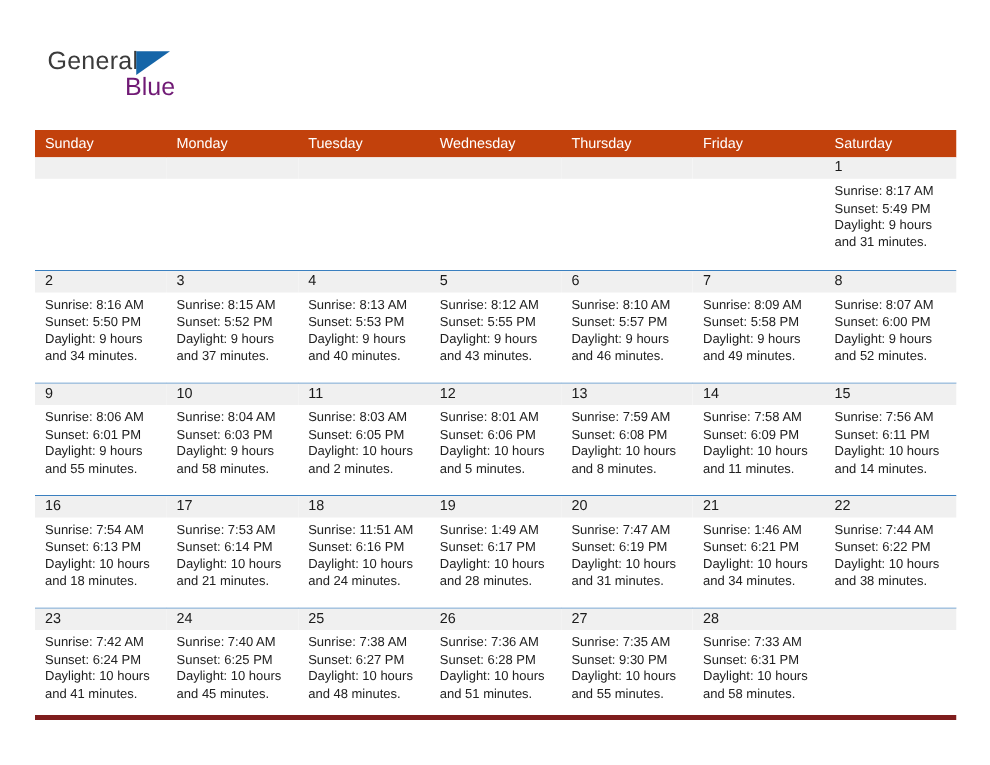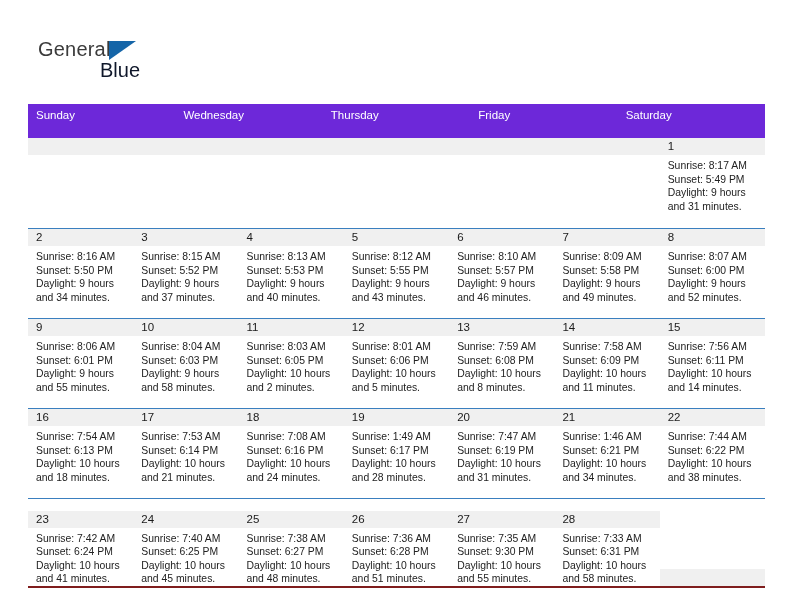--- a/index.html
+++ b/index.html
@@ -51,21 +51,21 @@
     top: 3px;
     width: 0; height: 0;
     border-left: 27px solid #1565a8;
     border-bottom: 19px solid transparent;
   }
   .brand-blue {
     position: absolute;
     left: 62px;
     top: 21px;
     font-size: 20px;
-    color: #0f172a;
+    color: #701a75;
     font-family: "Liberation Sans", sans-serif;
   }
   .title-block {
     position: absolute;
     right: 38px;
     top: 32px;
     text-align: right;
   }
   .cal-title {
     font-size: 25px;
@@ -83,40 +83,40 @@
 
   
   .calendar {
     position: absolute;
     left: 28px;
     top: 104px;
     width: 737px;
   }
   .weekhead {
     display: flex;
-    background: #6d28d9;
-    height: 34px;
+    background: #c2410c;
+    height: 22px;
   }
   .weekhead .wh {
     flex: 1 1 0;
     min-width: 0;
     color: #ffffff;
     font-size: 11.5px;
     line-height: 22px;
     padding-left: 8px;
     white-space: nowrap;
     overflow: hidden;
   }
   .weekrow {
     display: flex;
     height: 90px;
     border-top: 1px solid #3a7fbf;
   }
   .weekrow.first { border-top: none; }
-  .weekrow:last-child { border-bottom: 2px solid #7f1d1d; align-items: flex-end; }
+  .weekrow:last-child { border-bottom: 4px solid #7f1d1d; }
   .cell {
     flex: 1 1 0;
     min-width: 0;
     position: relative;
     background: #ffffff;
   }
   .daybar {
     height: 17px;
     background: #f0f0f0;
     padding-left: 8px;
@@ -148,20 +148,22 @@
       <span class="brand-blue">Blue</span>
     </div>
 
 
   </div>
 
   <div class="calendar">
 
     <div class="weekhead">
       <div class="wh">Sunday</div>
+      <div class="wh">Monday</div>
+      <div class="wh">Tuesday</div>
       <div class="wh">Wednesday</div>
       <div class="wh">Thursday</div>
       <div class="wh">Friday</div>
       <div class="wh">Saturday</div>
     </div>
 
     <div id="weeks-container">
         <div class="weekrow first">
           <div class="cell empty">
             <div class="daybar"></div>
@@ -336,21 +338,21 @@
             <div class="info">
               <div>Sunrise: 7:53 AM</div>
               <div>Sunset: 6:14 PM</div>
               <div>Daylight: 10 hours</div>
               <div>and 21 minutes.</div>
             </div>
           </div>
           <div class="cell">
             <div class="daybar">18</div>
             <div class="info">
-              <div>Sunrise: 7:08 AM</div>
+              <div>Sunrise: 11:51 AM</div>
               <div>Sunset: 6:16 PM</div>
               <div>Daylight: 10 hours</div>
               <div>and 24 minutes.</div>
             </div>
           </div>
           <div class="cell">
             <div class="daybar">19</div>
             <div class="info">
               <div>Sunrise: 1:49 AM</div>
               <div>Sunset: 6:17 PM</div>

